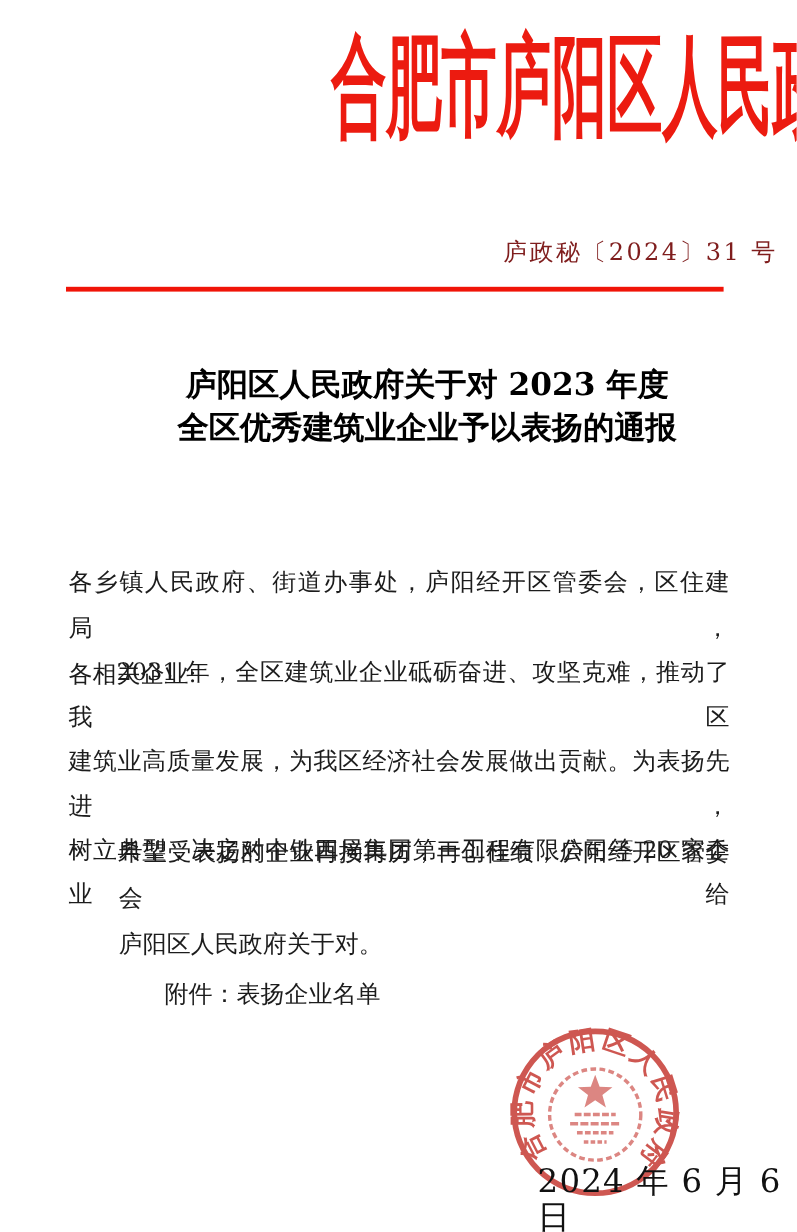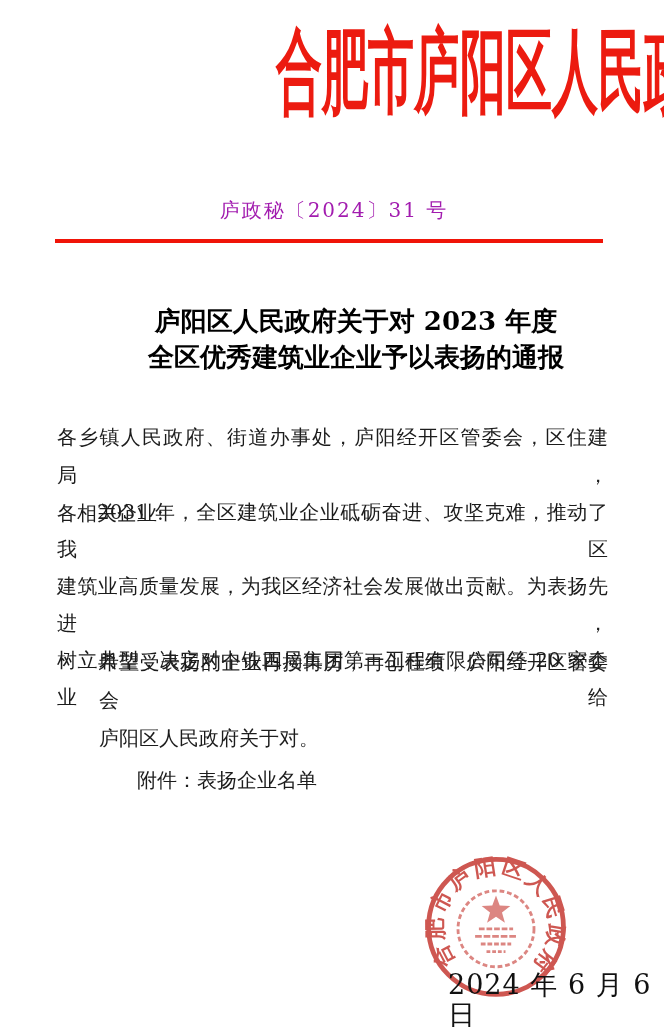--- a/index.html
+++ b/index.html
@@ -21,43 +21,43 @@
     white-space:nowrap;
   }
   .banner-inner{
     display:inline-block;
     transform:scaleX(0.50);
     white-space:nowrap;
   }
   
   .docnum{
     position:absolute;top:196px;left:0;right:16px;
-    text-align:center;
+    text-align:right;
     font-size:20px;line-height:28px;
     letter-spacing:2px;
-    color:#a21caf;
+    color:#7f1d1d;
     padding-left:20px;
   }
   
   .rule{
     position:absolute;top:239px;left:55px;
     width:548px;height:4px;
     background:#f01408;
   }
   
   .title{
     position:absolute;top:303px;left:0;right:0;
     text-align:center;
     font-size:26px;line-height:36px;
     font-weight:700;
     color:#000;
     padding-left:48px;
   }
   
-  .bodyblock{position:absolute;font-size:20px;color:#1c1c1c;}
+  .bodyblock{position:absolute;font-size:20px;color:#1c1c1c;margin-top:48px;}
   .sal{top:418px;left:57px;width:551px;line-height:38px;}
   .p1{top:494px;left:57px;width:551px;line-height:37px;}
   .p2{top:643px;left:99px;width:509px;line-height:38px;}
   .attach{top:761px;left:137px;line-height:38px;}
   .jline{text-align:justify;text-align-last:justify;}
   .lline{text-align:left;text-align-last:left;}
   .indent2{text-indent:2em;}
   
   .seal{
     position:absolute;left:420px;top:849px;

